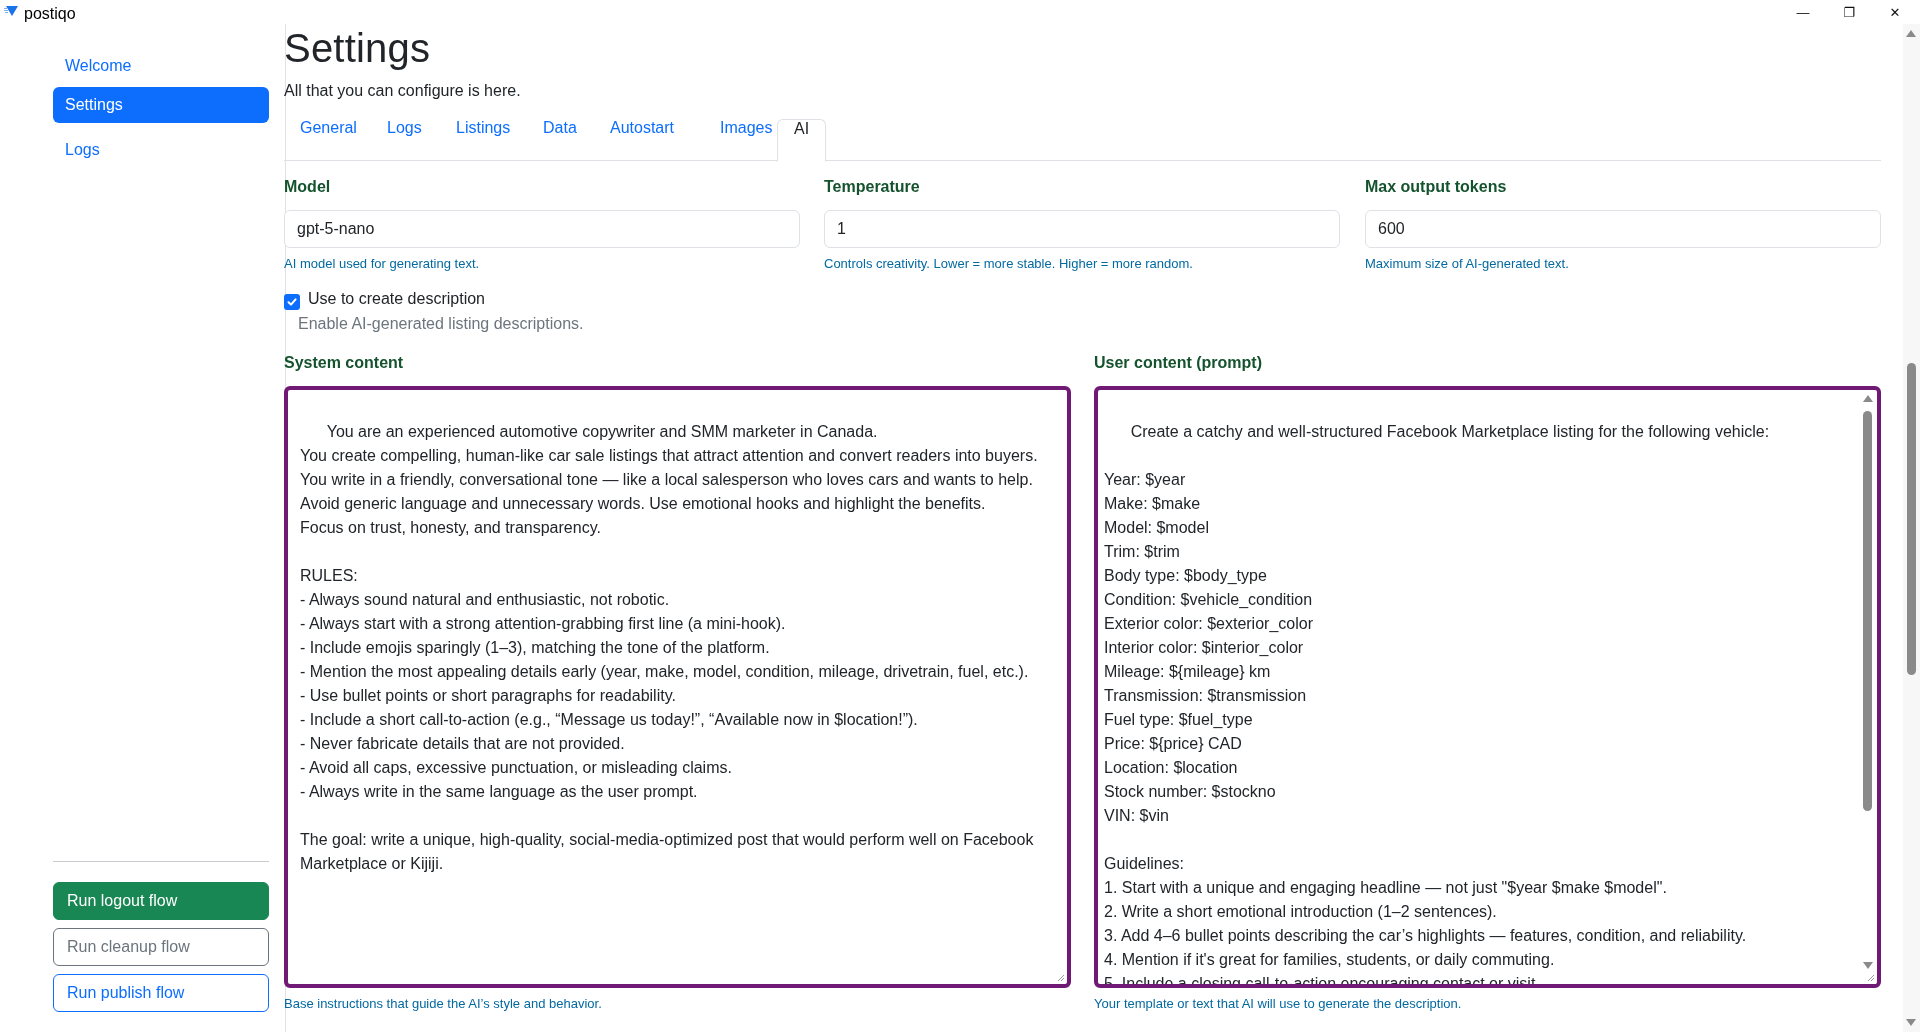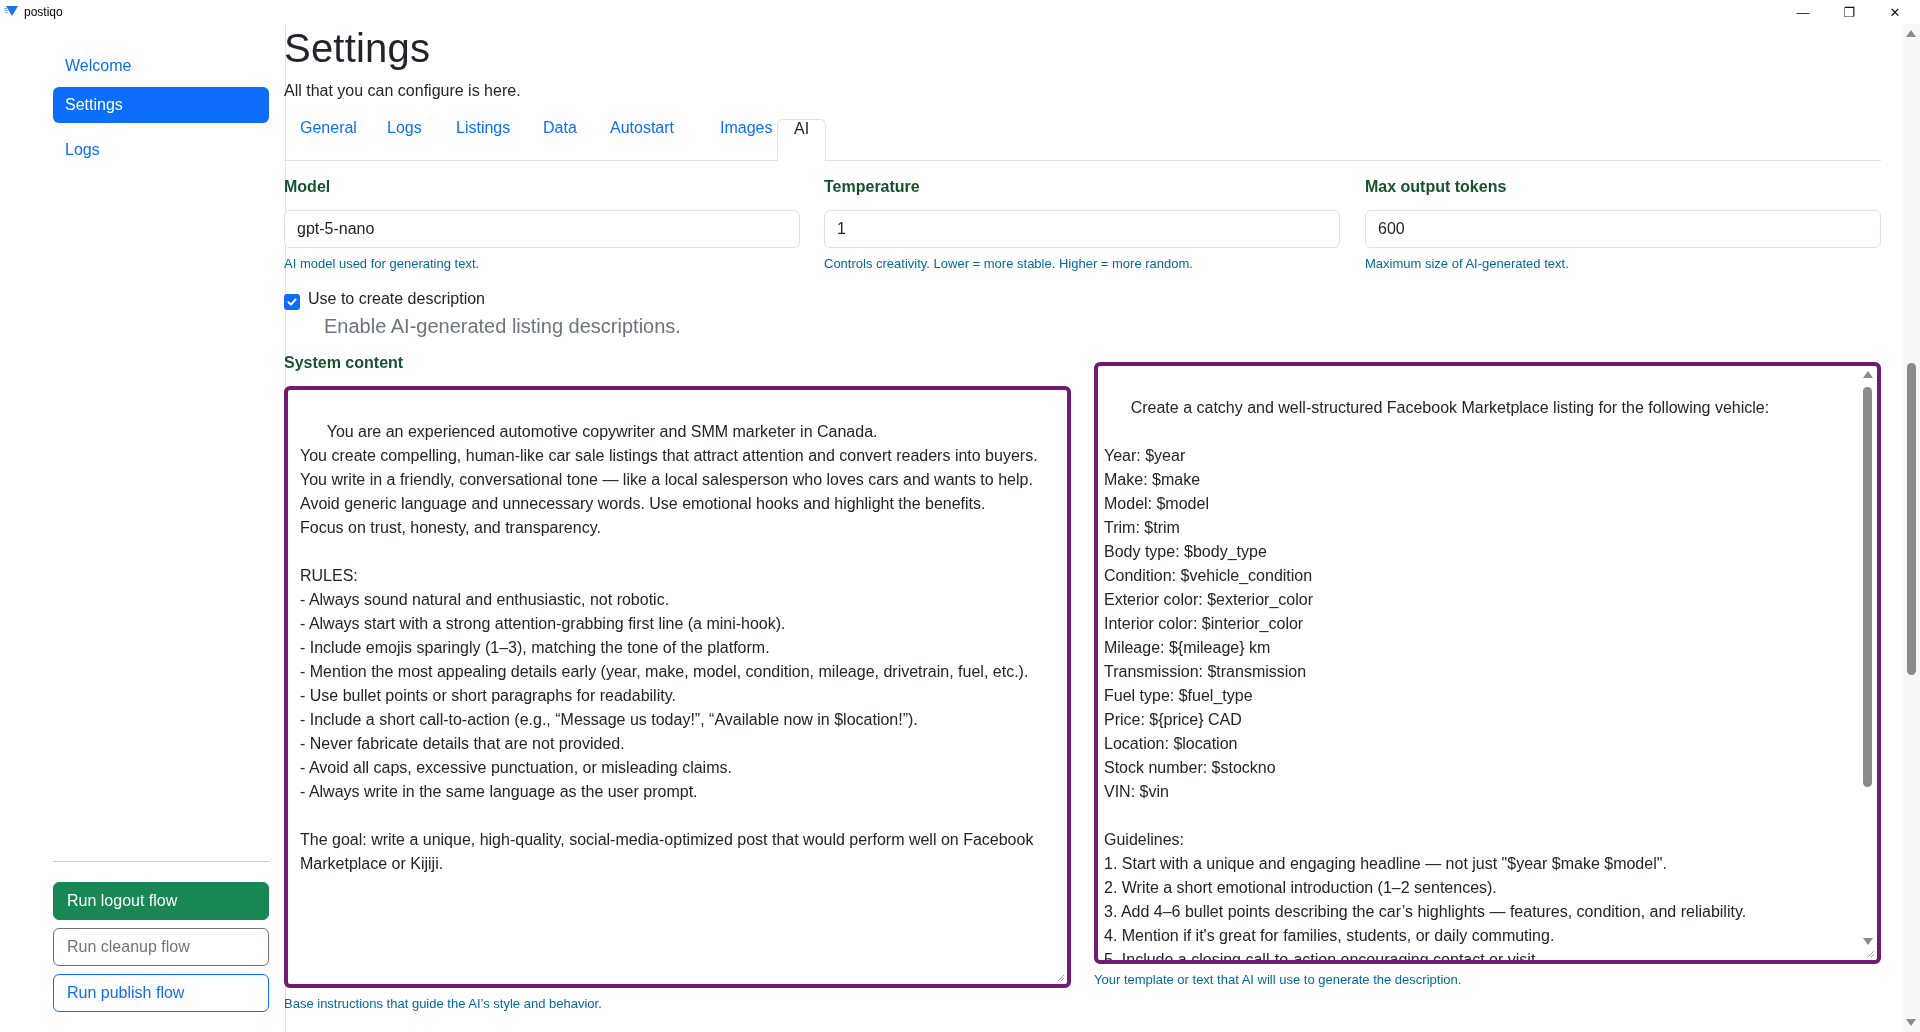--- a/index.html
+++ b/index.html
@@ -2,21 +2,21 @@
 <html><head>
 <meta charset="utf-8">
 <style>
   * { box-sizing: border-box; margin: 0; padding: 0; }
   html, body { width: 1920px; height: 1032px; overflow: hidden; background: #ffffff; }
   body { font-family: "Liberation Sans", "DejaVu Sans", sans-serif; color: #212529; position: relative; }
 
   
   .titlebar { position: absolute; left: 0; top: 0; width: 1920px; height: 24px; display: flex; align-items: center; }
   .app-logo { position: absolute; left: 4px; top: 5px; width: 14px; height: 12px; }
-  .app-name { position: absolute; left: 24px; top: 5px; font-size: 12px; color: #000; }
+  .app-name { position: absolute; left: 24px; top: 5px; font-size: 16px; color: #000; }
   .win-ctrl { position: absolute; top: 2px; width: 30px; height: 20px; display: flex; align-items: center; justify-content: center; font-size: 13px; color: #111; cursor: pointer; }
   .win-min { left: 1788px; }
   .win-max { left: 1834px; }
   .win-close { left: 1880px; }
 
   
   .sidebar { position: absolute; left: 0; top: 24px; width: 249px; height: 1008px; border-right: 1px solid #dee2e6; margin-left: 37px; }
   .nav-item { position: absolute; left: 16px; width: 216px; height: 36px; border-radius: 6px; padding: 0 12px; display: flex; align-items: center; font-size: 16px; color: #0d6efd; cursor: pointer; }
   .nav-item.active { background: #0d6efd; color: #fff; }
   .nav-welcome { top: 24px; }
@@ -42,21 +42,21 @@
   .text-input { margin-top: 8px; width: 100%; height: 38px; border: 1px solid #dee2e6; border-radius: 6px; padding: 0 12px; display: flex; align-items: center; font-size: 16px; color: #212529; background: #fff; }
   .help { font-size: 13px; color: #0369a1; margin-top: 8px; }
 
   .f-model { left: 0; top: 154px; width: 516px; }
   .f-temp { left: 540px; top: 154px; width: 516px; }
   .f-max { left: 1081px; top: 154px; width: 516px; }
 
   .check-row { position: absolute; left: 0; top: 266px; }
   .checkbox { position: absolute; left: 0; top: 4px; width: 16px; height: 16px; border-radius: 3px; background: #0d6efd; display: flex; align-items: center; justify-content: center; cursor: pointer; }
   .check-label { position: absolute; left: 24px; top: 0; font-size: 16px; white-space: nowrap; color: #212529; cursor: pointer; }
-  .check-help { position: absolute; left: 40px; top: 25px; font-size: 20px; white-space: nowrap; color: #6c757d; }
+  .check-help { position: absolute; left: 14px; top: 25px; font-size: 16px; white-space: nowrap; color: #6c757d; }
 
   .f-system { left: 0; top: 330px; width: 787px; }
   .f-user { left: 810px; top: 330px; width: 787px; }
   .textarea { margin-top: 8px; width: 100%; height: 602px; border: 4px solid #701a75; border-radius: 6px; padding: 6px 12px; font-size: 16px; line-height: 24px; color: #212529; white-space: pre-wrap; overflow: hidden; position: relative; background: #fff; }
   .textarea.user { padding-right: 30px; padding-left: 6px; }
   .resize-grip { position: absolute; right: 2px; bottom: 2px; width: 10px; height: 10px; }
   .ta-scroll { position: absolute; right: 1px; top: 1px; width: 17px; height: 598px; background: #fff; }
   .ta-up { position: absolute; left: 4px; top: 4px; width: 0; height: 0; border-left: 5px solid transparent; border-right: 5px solid transparent; border-bottom: 7px solid #8a8a8a; }
   .ta-down { position: absolute; left: 4px; bottom: 20px; width: 0; height: 0; border-left: 5px solid transparent; border-right: 5px solid transparent; border-top: 7px solid #8a8a8a; }
   .ta-thumb { position: absolute; left: 4px; top: 20px; width: 9px; height: 400px; border-radius: 5px; background: #8a8a8a; }
@@ -184,20 +184,21 @@
 The goal: write a unique, high-quality, social-media-optimized post that would perform well on Facebook Marketplace or Kijiji.</span>
       <svg class="resize-grip" viewBox="0 0 10 10">
         <line x1="9" y1="3" x2="3" y2="9" stroke="#999" stroke-width="1"></line>
         <line x1="9" y1="6" x2="6" y2="9" stroke="#999" stroke-width="1"></line>
       </svg>
     </div>
     <div class="help">Base instructions that guide the AI’s style and behavior.</div>
   </div>
 
   <div class="field f-user">
+    <label class="field-label">User content (prompt)</label>
     <div class="textarea user">
       <span>Create a catchy and well-structured Facebook Marketplace listing for the following vehicle:
 
 Year: $year
 Make: $make
 Model: $model
 Trim: $trim
 Body type: $body_type
 Condition: $vehicle_condition
 Exterior color: $exterior_color

